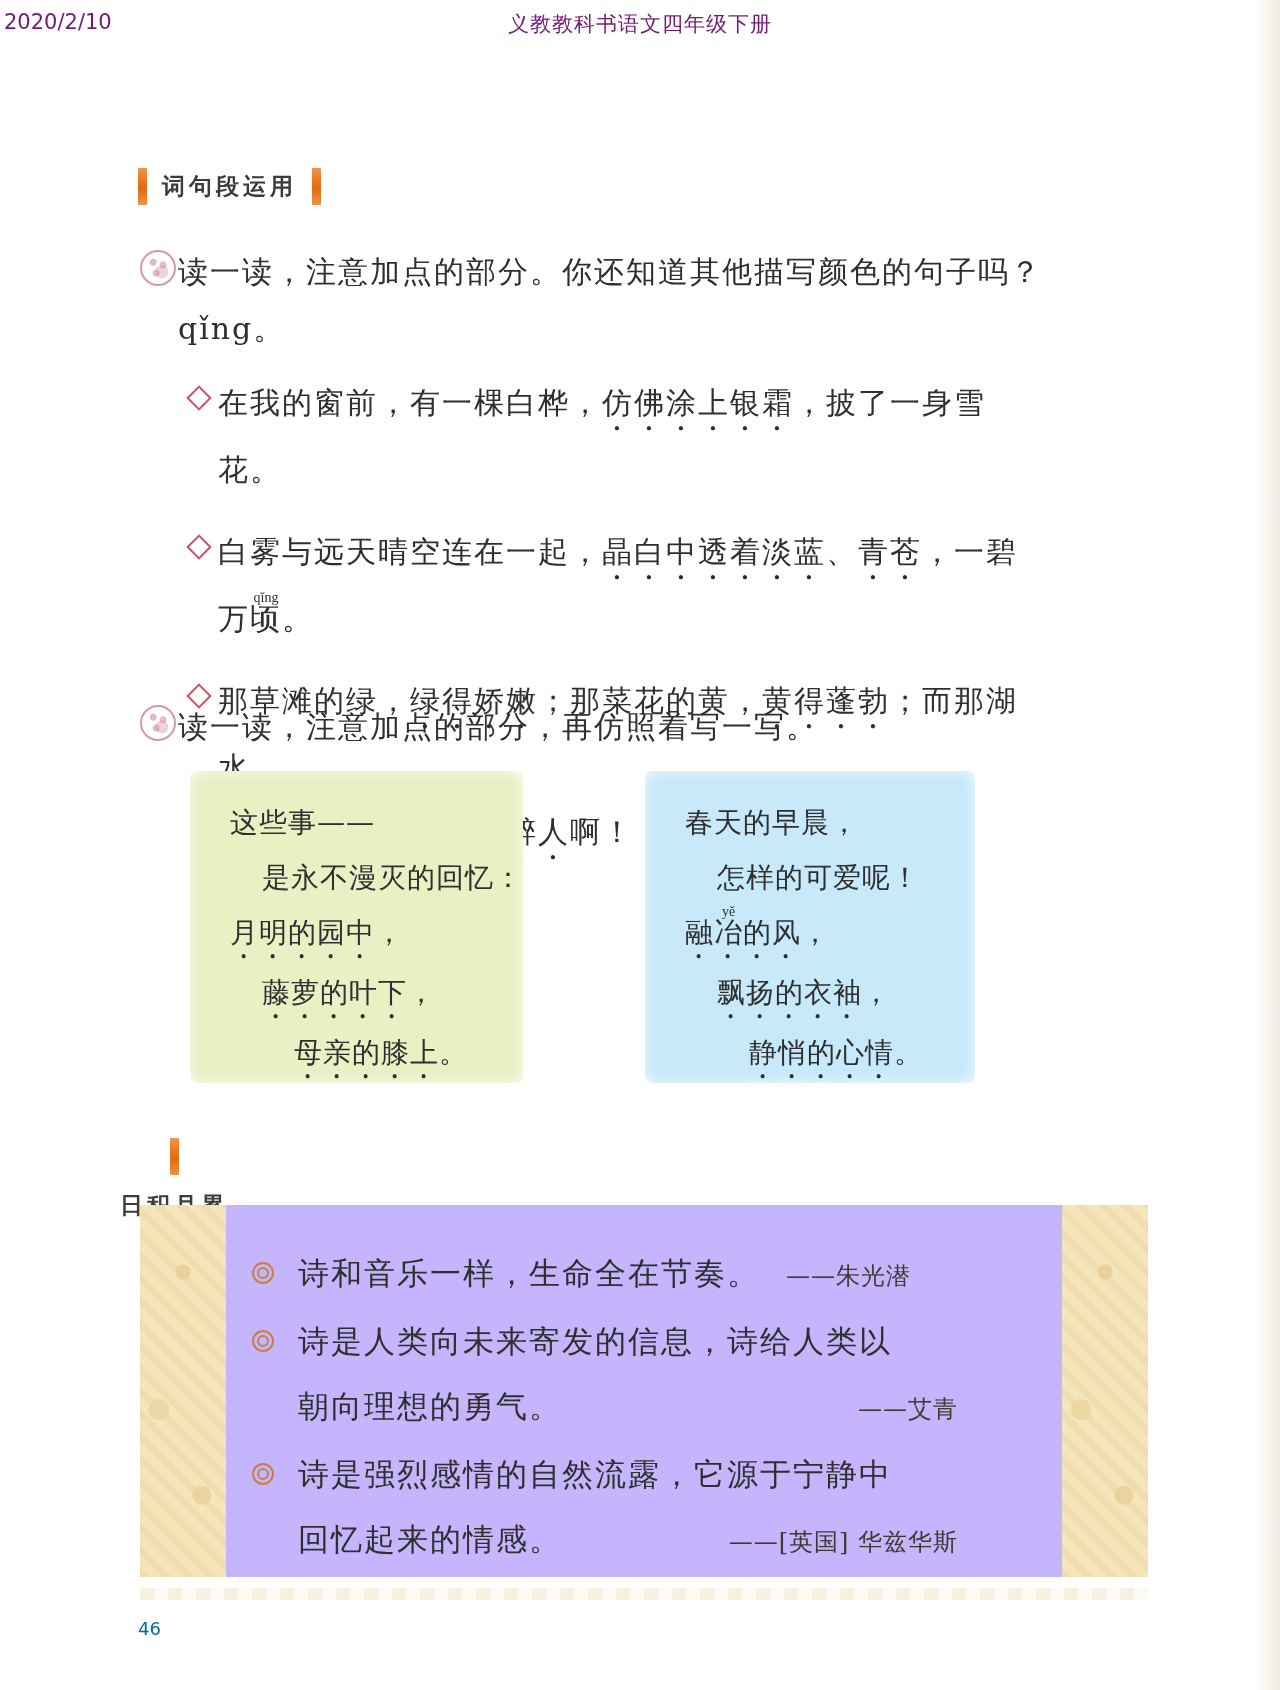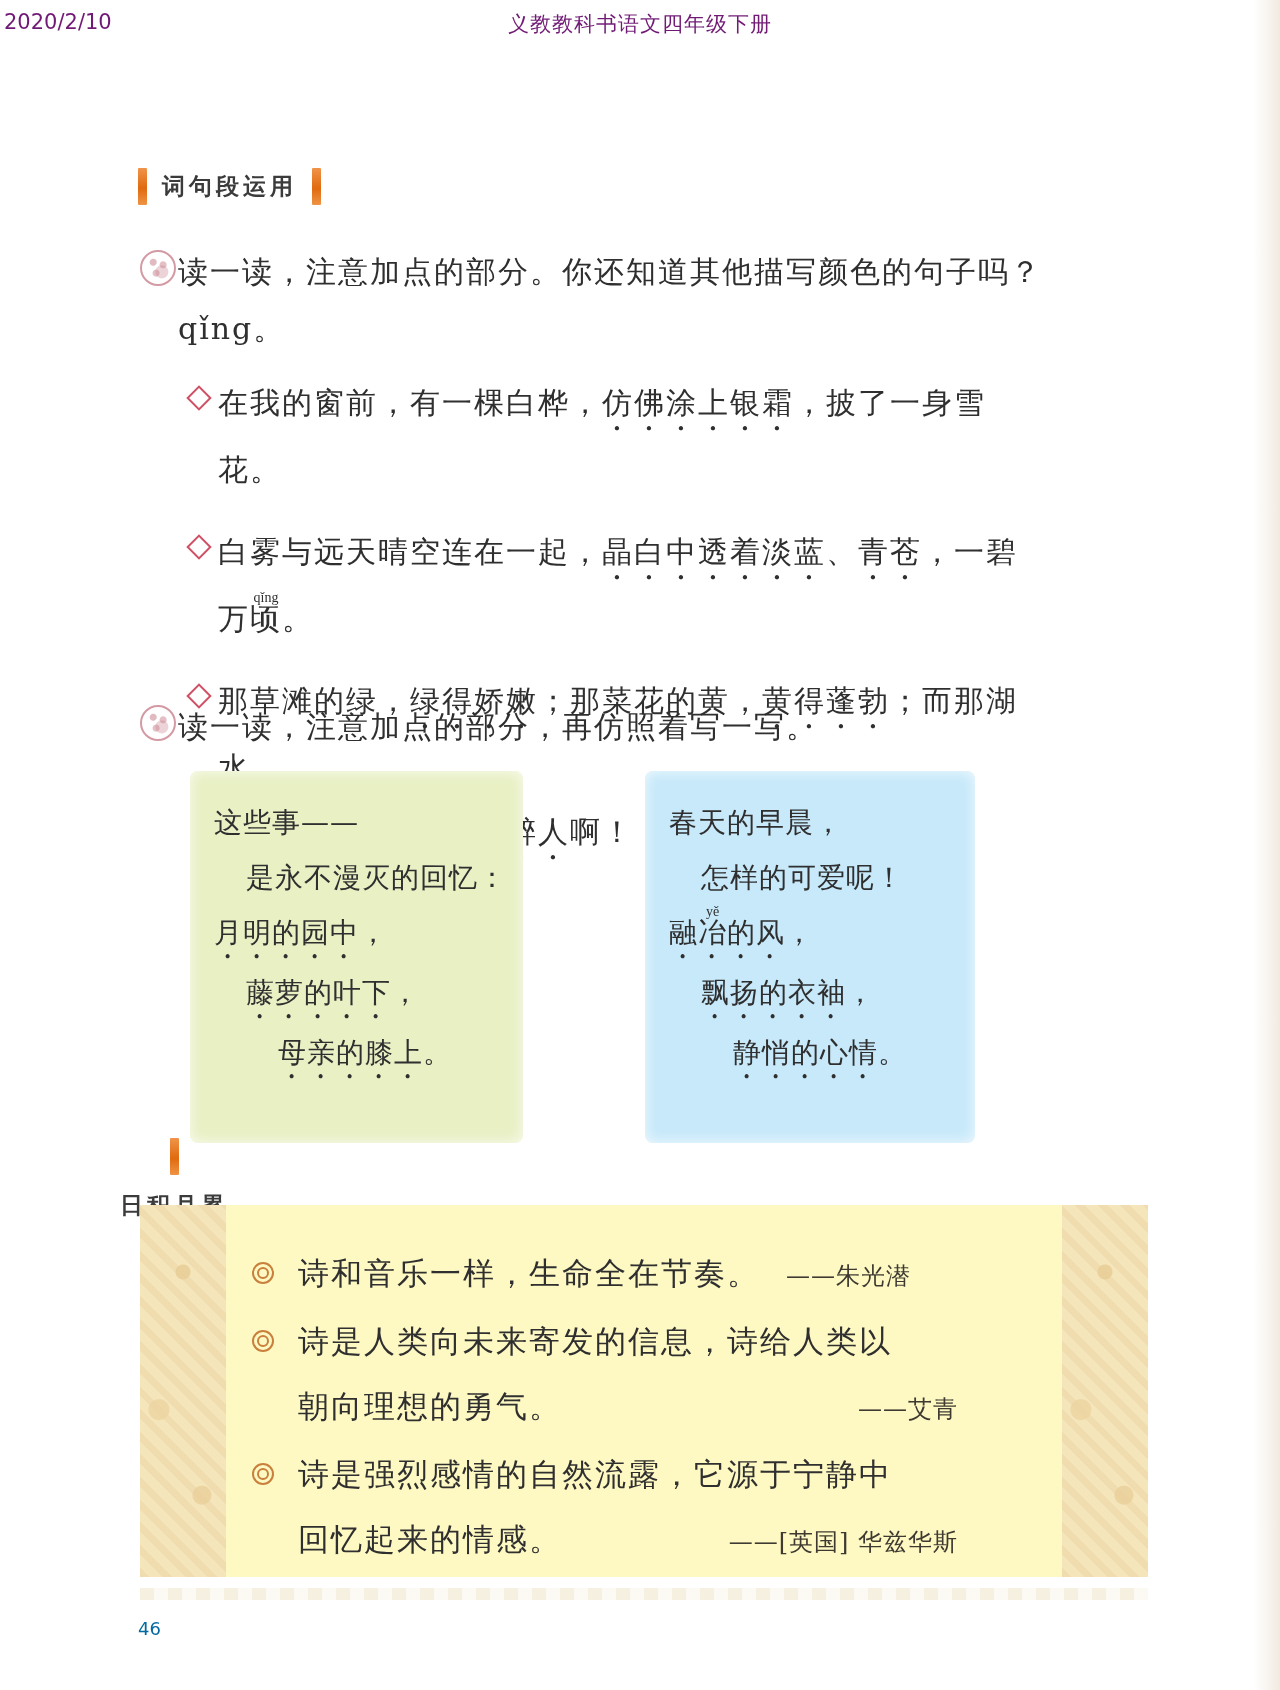--- a/index.html
+++ b/index.html
@@ -35,21 +35,21 @@
   .item-text{font-size:30px;line-height:64px;letter-spacing:2px;}
   
   .em-dots{
     -webkit-text-emphasis:filled dot;-webkit-text-emphasis-position:under;
     text-emphasis:filled dot;text-emphasis-position:under right;}
   ruby rt{font-size:14px;color:#2f2f2f;letter-spacing:0;
     font-family:Liberation Serif, serif;
     -webkit-text-emphasis:none;text-emphasis:none;}
   
   .boxes{display:flex;margin-top:16px;padding-left:50px;}
-  .poem-box{box-sizing:border-box;border-radius:8px;height:372px;padding:24px 18px 0 24px;
+  .poem-box{box-sizing:border-box;border-radius:8px;height:312px;padding:24px 18px 0 40px;
     box-shadow:inset 0 0 14px rgba(255,255,255,.8);}
   .poem-box.green{width:333px;}
   .poem-box.blue{width:330px;margin-left:122px;}
   .poem-line{font-size:28px;line-height:55px;letter-spacing:1px;white-space:nowrap;}
   
   .cream-box{position:absolute;left:140px;top:1205px;width:1008px;height:372px;box-sizing:border-box;}
   .cream-panel{position:absolute;top:0;bottom:0;width:86px;
     background-image:
       radial-gradient(circle at 50% 18%, rgba(232,205,150,.85) 7px, transparent 8px),
       radial-gradient(circle at 22% 55%, rgba(236,212,160,.8) 10px, transparent 11px),
@@ -141,21 +141,21 @@
     </div>
   </div>
 </div>
 
 <div class="sec-hdr" style="top:1138px;left:120px;flex-direction:column;">
   <span class="obar"></span>
   <span class="sec-title">日积月累</span>
   <span class="obar"></span>
 </div>
 
-<div class="cream-box" style="background:#fef9c3;">
+<div class="cream-box" style="background:#c4b5fd;">
   <div class="cream-panel left" style="background-color:#f5e5bb;"></div>
   <div class="cream-panel right" style="background-color:#f5e5bb;"></div>
   <div class="quotes">
     <div class="quote">
       <span class="ring"></span>
       <div class="q-body">
         <span>诗和音乐一样，生命全在节奏。</span><span class="q-attr inline">——朱光潜</span>
       </div>
     </div>
     <div class="quote">

